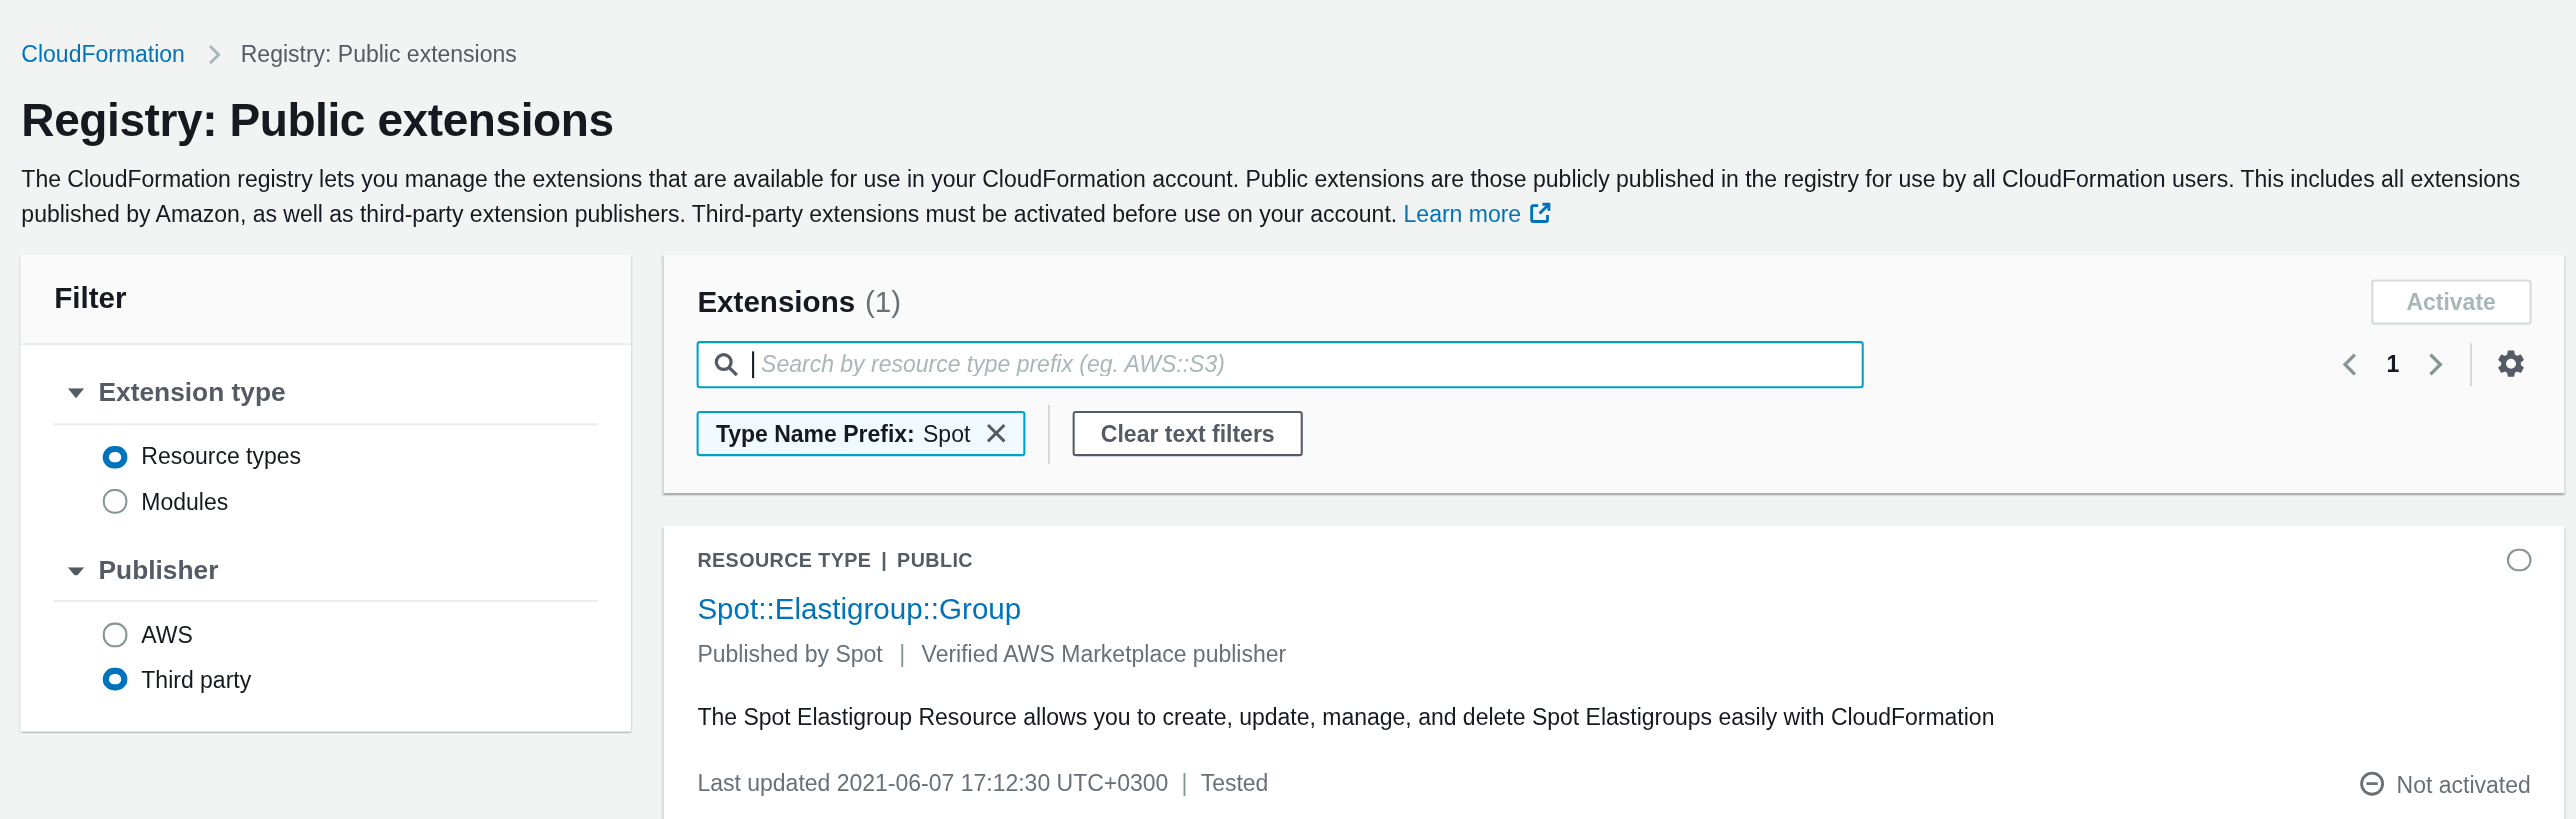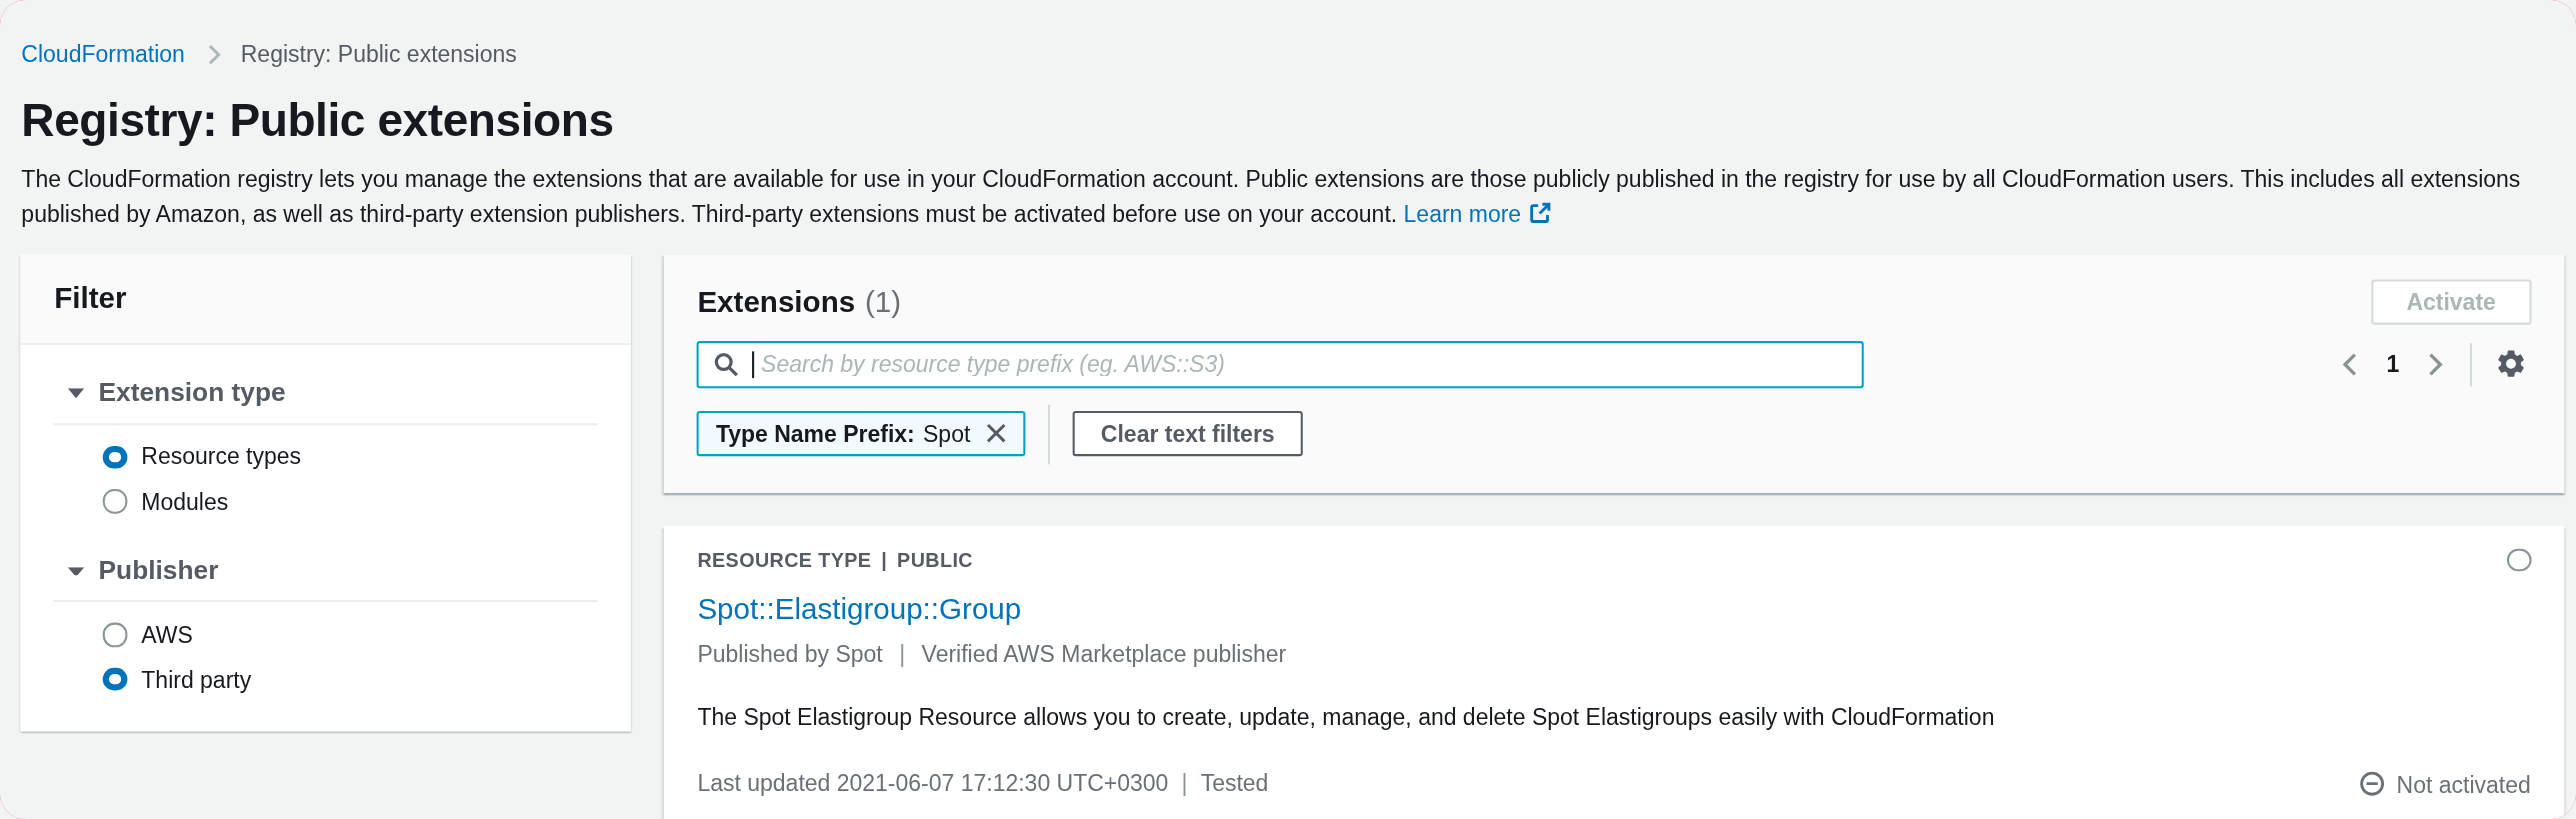--- a/index.html
+++ b/index.html
@@ -1,17 +1,17 @@
 <!DOCTYPE html>
 <html style="font-size:12.8px"><head>
 <meta charset="utf-8">
 <style>
   html,body{margin:0;padding:0;background:#f2f3f3;}
   body{font-family:"Liberation Sans",sans-serif;-webkit-font-smoothing:antialiased;}
-  #viewport{width:2576px;height:819px;overflow:hidden;background:#ec4899;border-radius:25px;}
+  #viewport{width:2576px;height:819px;overflow:hidden;background:#ec4899;}
   #stage{width:1254px;height:399px;transform:scale(2.05485);transform-origin:0 0;background:#f2f3f3;color:#16191f;font-size:11.2px;}
 
   
   .breadcrumb{display:flex;align-items:center;gap:8px;padding:18.4px 0 0 10.4px;font-size:11.2px;line-height:16px;}
   .breadcrumb a{color:#0073bb;text-decoration:none;cursor:pointer;}
   .breadcrumb .current{color:#545b64;}
   .crumb-chev{display:flex;margin-top:0.8px;}
 
   
   .page-title{font-size:22.4px;line-height:27px;font-weight:700;color:#16191f;margin:10.4px 0 7.2px;padding-left:10.4px;letter-spacing:-0.2px;}

